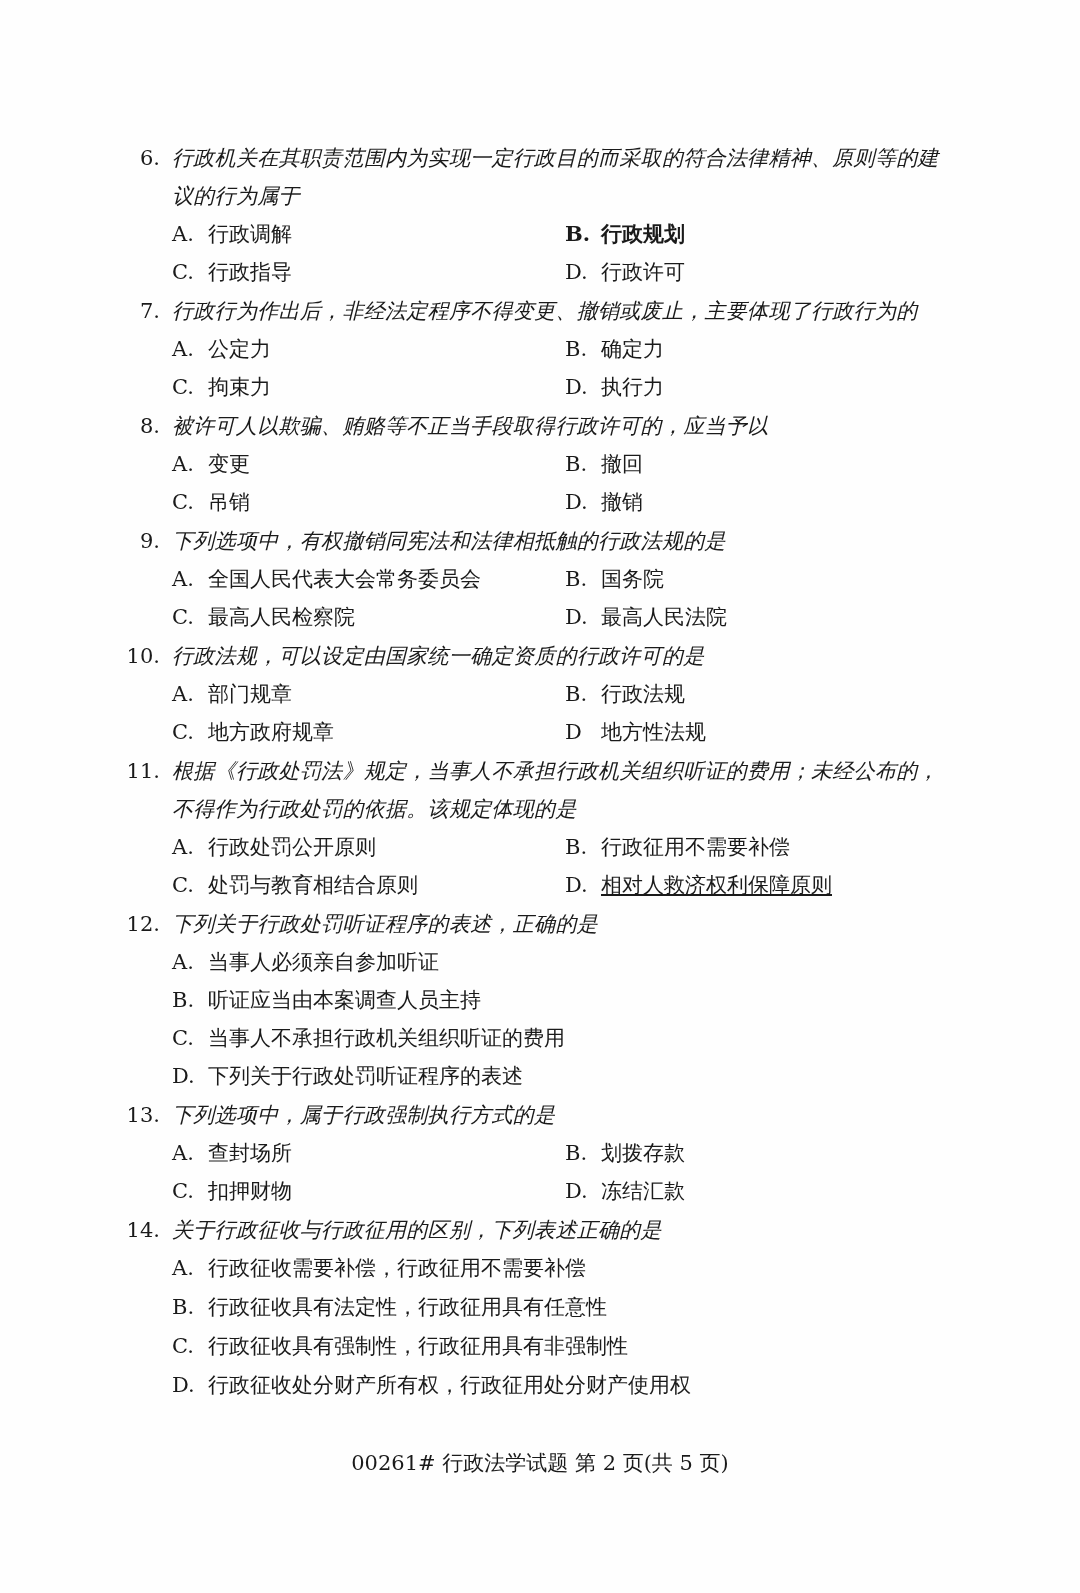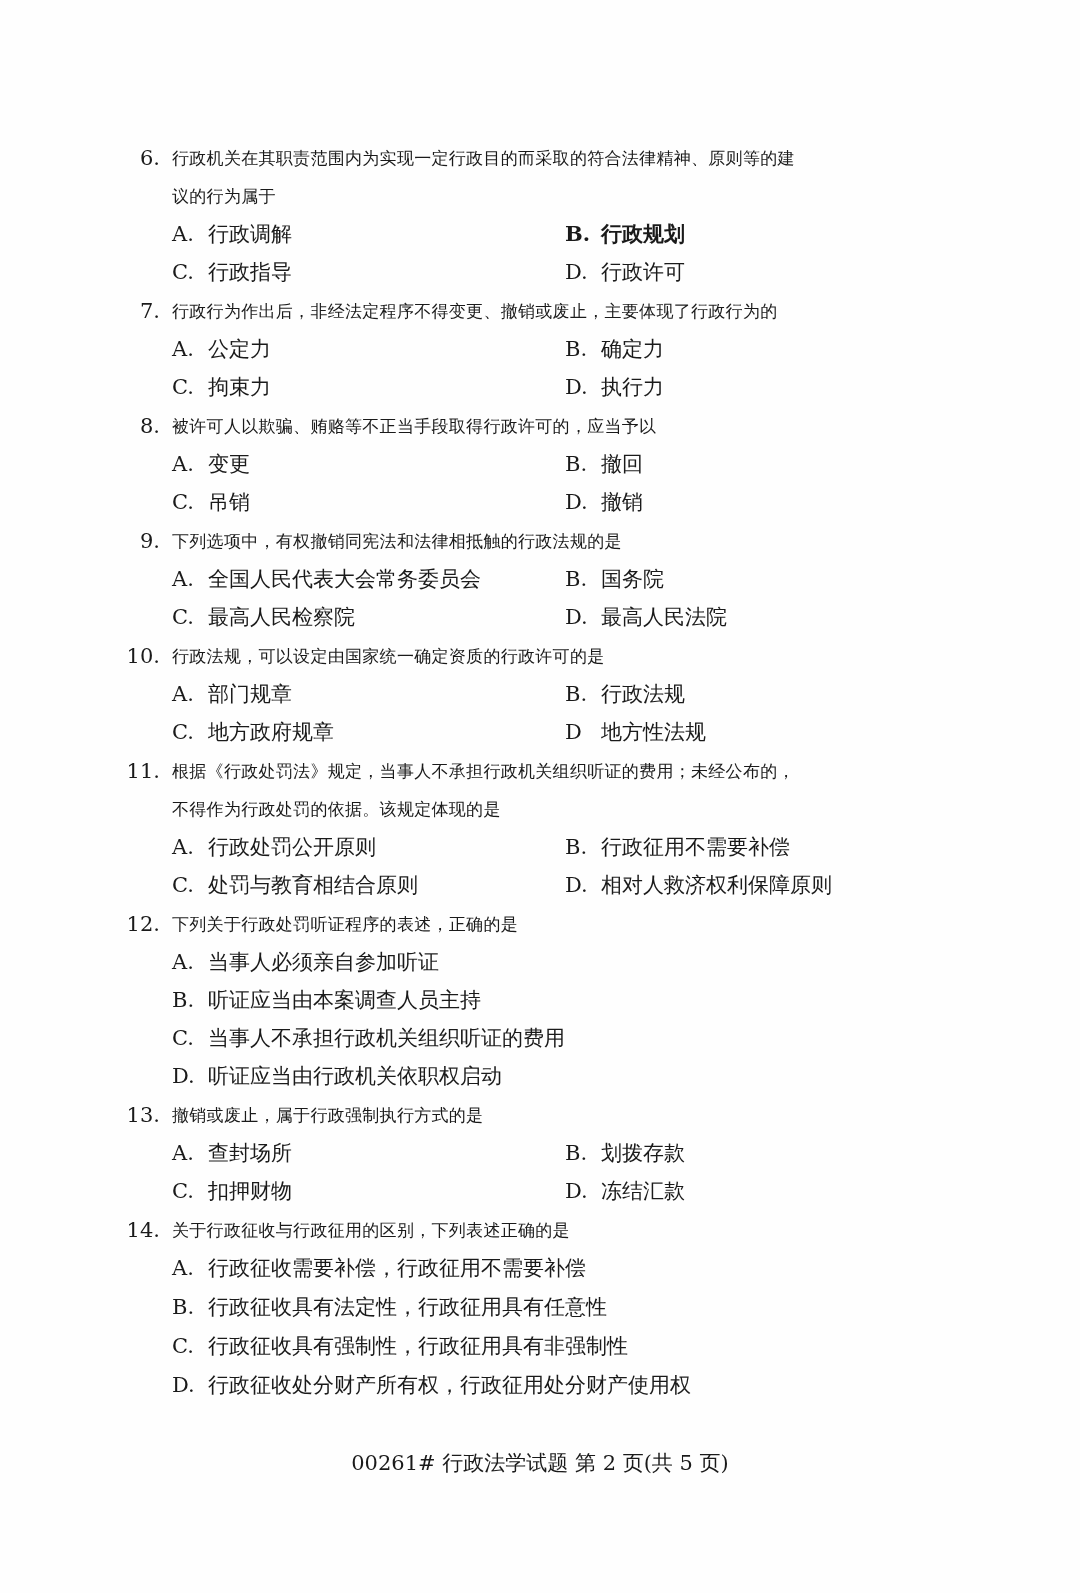--- a/index.html
+++ b/index.html
@@ -19,23 +19,24 @@
       position: absolute;
       left: 0; top: 0;
       width: 1080px;
       height: 1593px;
       background: #fefefe;
     }
     .line {
       position: absolute;
       height: 38px;
       line-height: 38px;
-      font-size: 17px;
+      font-size: 21px;
       white-space: nowrap;
       letter-spacing: 0.3px;
+      font-style: italic;
     }
     .qnum {
       position: absolute;
       width: 50px;
       text-align: right;
       font-size: 21px;
       height: 38px;
       line-height: 38px;
     }
     .opt {
@@ -110,35 +111,35 @@
     <span class="opt" style="left:565px;top:713px;"><span class="letter">D</span><span>地方性法规</span></span>
   </div>
 
   <div>
     <span class="qnum" style="left:110px;top:752px;">11.</span>
     <span class="line" style="left:172px;top:752px;">根据《行政处罚法》规定，当事人不承担行政机关组织听证的费用；未经公布的，</span>
     <span class="line" style="left:172px;top:790px;">不得作为行政处罚的依据。该规定体现的是</span>
     <span class="opt" style="left:172px;top:828px;"><span class="letter">A.</span><span>行政处罚公开原则</span></span>
     <span class="opt" style="left:565px;top:828px;"><span class="letter">B.</span><span>行政征用不需要补偿</span></span>
     <span class="opt" style="left:172px;top:866px;"><span class="letter">C.</span><span>处罚与教育相结合原则</span></span>
-    <span class="opt" style="left:565px;top:866px;"><span class="letter">D.</span><span>相对人救济权利保障原则</span></span>
+    <span class="opt" style="left:565px;top:866px;text-decoration:underline;"><span class="letter">D.</span><span>相对人救济权利保障原则</span></span>
   </div>
 
   <div>
     <span class="qnum" style="left:110px;top:905px;">12.</span>
     <span class="line" style="left:172px;top:905px;">下列关于行政处罚听证程序的表述，正确的是</span>
     <span class="opt" style="left:172px;top:943px;"><span class="letter">A.</span><span>当事人必须亲自参加听证</span></span>
     <span class="opt" style="left:172px;top:981px;"><span class="letter">B.</span><span>听证应当由本案调查人员主持</span></span>
     <span class="opt" style="left:172px;top:1019px;"><span class="letter">C.</span><span>当事人不承担行政机关组织听证的费用</span></span>
-    <span class="opt" style="left:172px;top:1057px;"><span class="letter">D.</span><span>听证应当由行政机关依职权启动</span></span>
+    <span class="opt" style="left:172px;top:1057px;"><span class="letter">D.</span><span>下列关于行政处罚听证程序的表述</span></span>
   </div>
 
   <div>
     <span class="qnum" style="left:110px;top:1096px;">13.</span>
-    <span class="line" style="left:172px;top:1096px;">撤销或废止，属于行政强制执行方式的是</span>
+    <span class="line" style="left:172px;top:1096px;">下列选项中，属于行政强制执行方式的是</span>
     <span class="opt" style="left:172px;top:1134px;"><span class="letter">A.</span><span>查封场所</span></span>
     <span class="opt" style="left:565px;top:1134px;"><span class="letter">B.</span><span>划拨存款</span></span>
     <span class="opt" style="left:172px;top:1172px;"><span class="letter">C.</span><span>扣押财物</span></span>
     <span class="opt" style="left:565px;top:1172px;"><span class="letter">D.</span><span>冻结汇款</span></span>
   </div>
 
   <div>
     <span class="qnum" style="left:110px;top:1211px;">14.</span>
     <span class="line" style="left:172px;top:1211px;">关于行政征收与行政征用的区别，下列表述正确的是</span>
     <span class="opt" style="left:172px;top:1249px;"><span class="letter">A.</span><span>行政征收需要补偿，行政征用不需要补偿</span></span>

